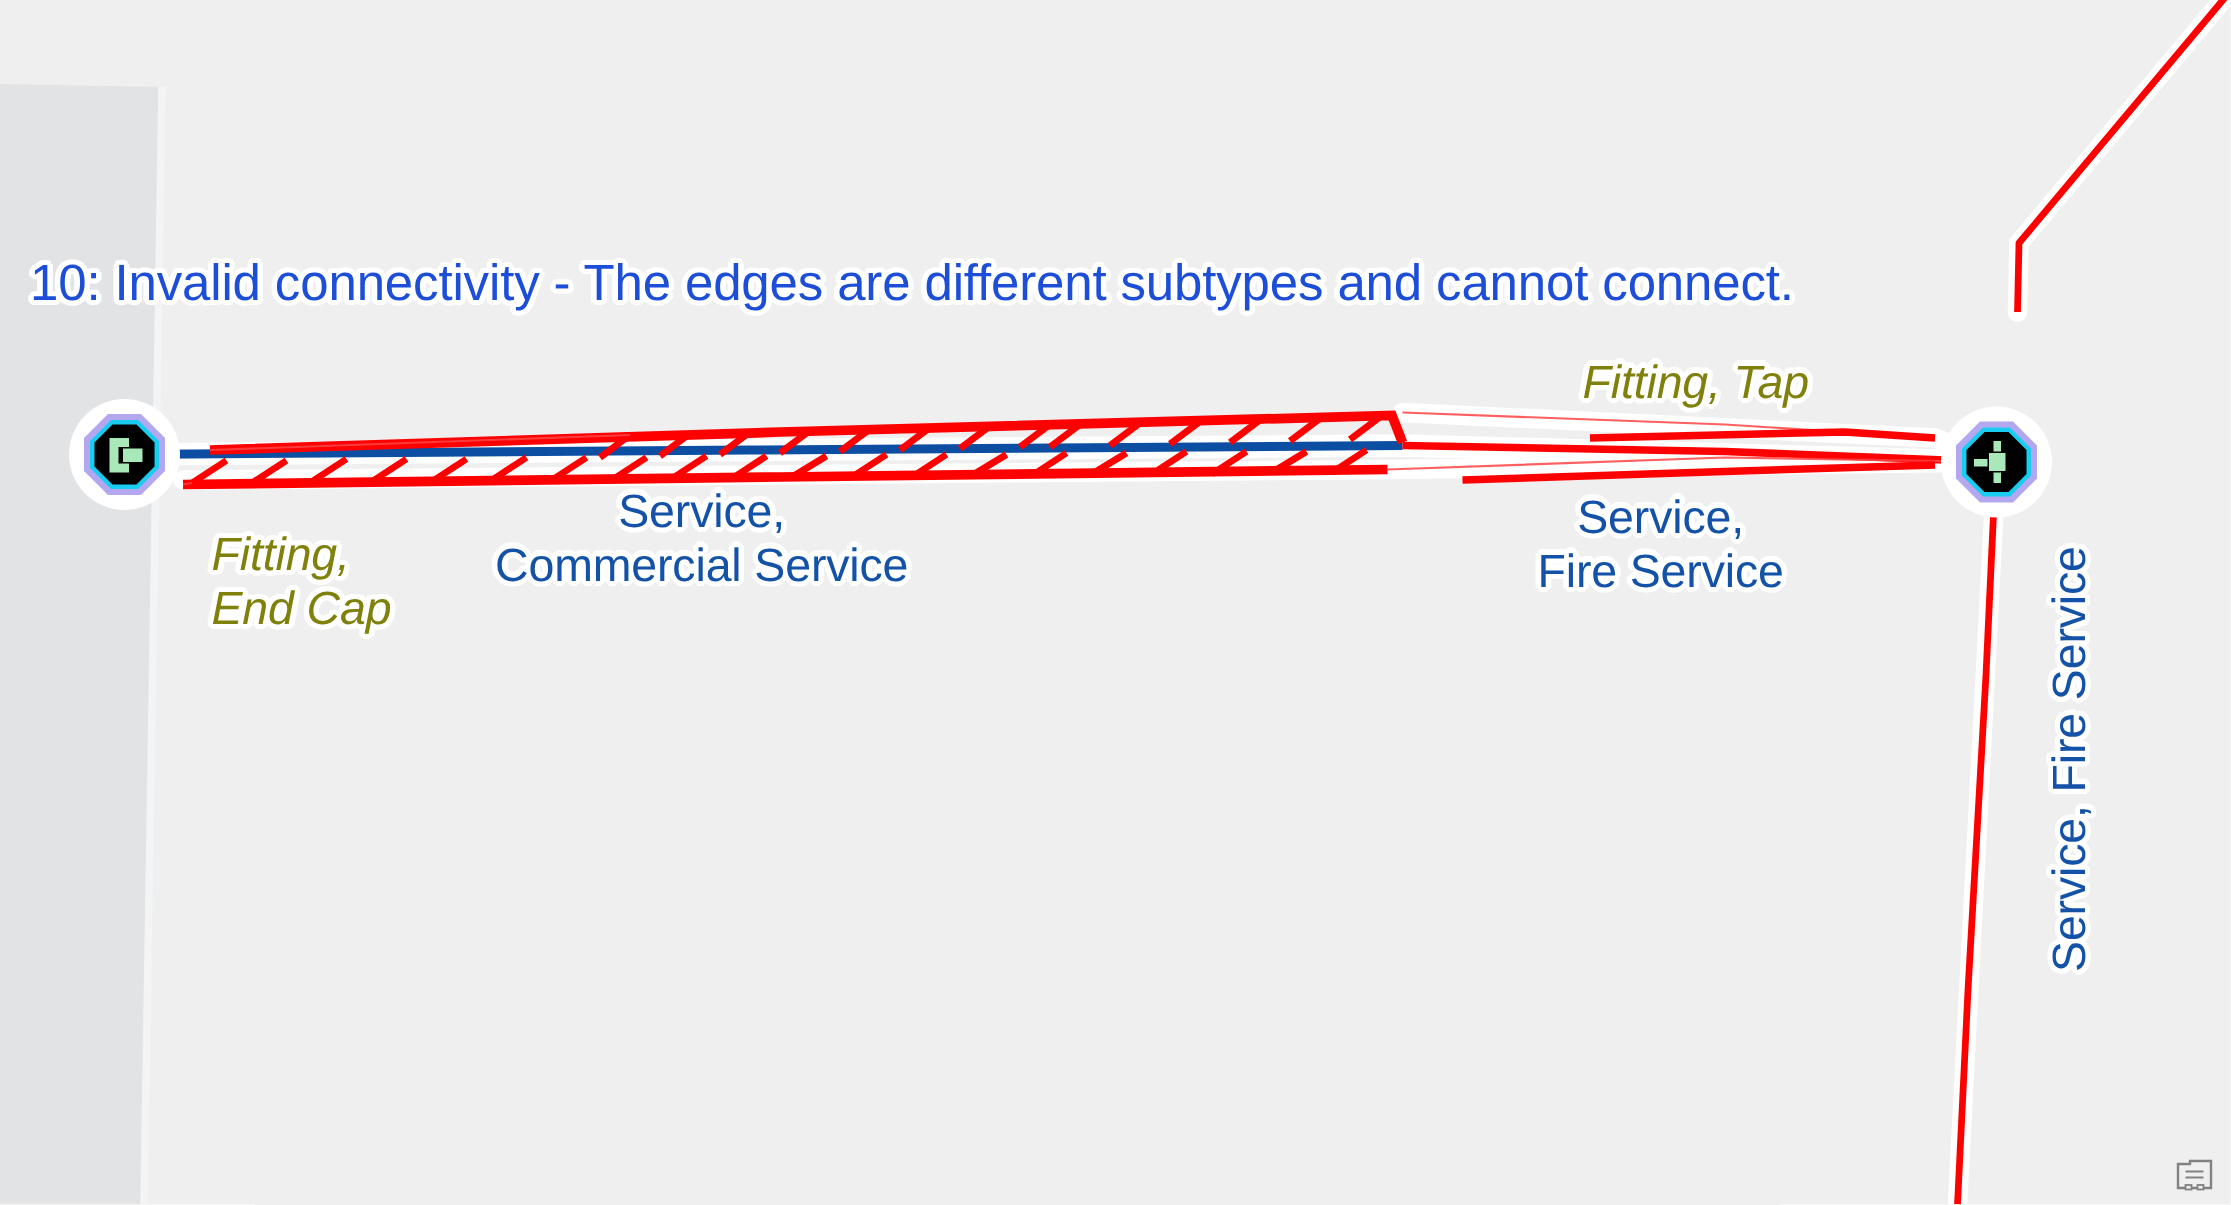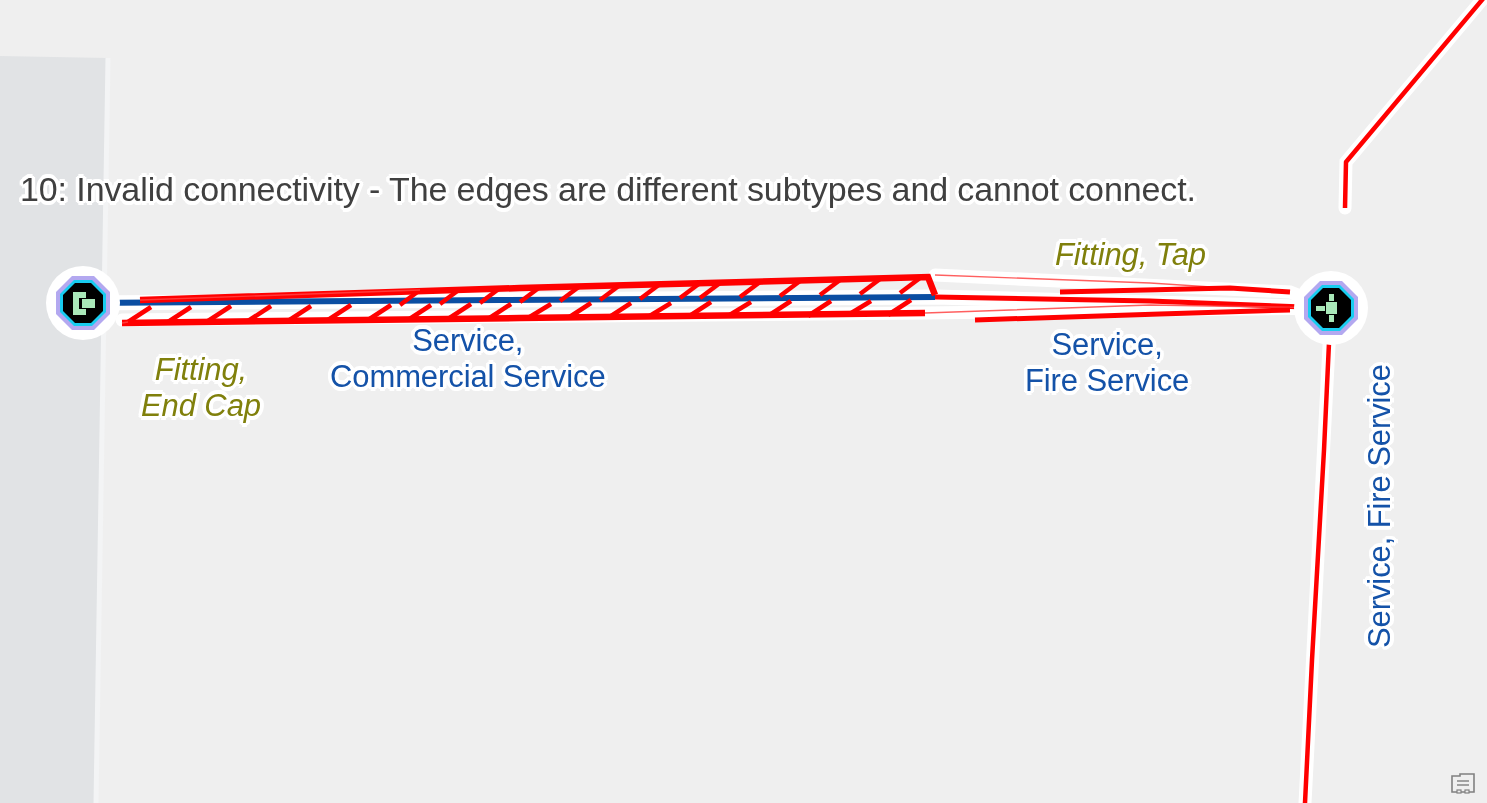--- a/index.html
+++ b/index.html
@@ -35,32 +35,32 @@
        1.5px 1.5px 0 #fff, -1.5px 1.5px 0 #fff, 1.5px -1.5px 0 #fff, -1.5px -1.5px 0 #fff,
        3px 0 0 #fff, -3px 0 0 #fff, 0 3px 0 #fff, 0 -3px 0 #fff,
        2.4px 2.4px 0 #fff, -2.4px 2.4px 0 #fff, 2.4px -2.4px 0 #fff, -2.4px -2.4px 0 #fff,
        3.6px 1px 0 #fff, -3.6px 1px 0 #fff, 3.6px -1px 0 #fff, -3.6px -1px 0 #fff,
        1px 3.6px 0 #fff, 1px -3.6px 0 #fff, -1px 3.6px 0 #fff, -1px -3.6px 0 #fff;
   }
   .lbl-error {
     left: 20px;
     top: 170px;
     font-size: 34px;
-    color: #404040;
+    color: #1d4ed8;
   }
   .lbl-asset {               
     color: #80800c;
     font-size: 31px;
     font-style: italic;
   }
   .lbl-line {                
     color: #1452a8;
     font-size: 31px;
   }
-  .lbl-endcap  { left: 141px; top: 352px; text-align: center; }
+  .lbl-endcap  { left: 141px; top: 352px; }
   .lbl-comm    { left: 330px; top: 323px; text-align: center; }
   .lbl-tap     { left: 1055px; top: 237px; }
   .lbl-fire    { left: 1025px; top: 327px; text-align: center; }
   .lbl-fire-v  {
     left: 1280px;
     top: 530px;
     transform: rotate(-90deg);
     transform-origin: 50% 50%;
     width: 200px;
     text-align: center;

